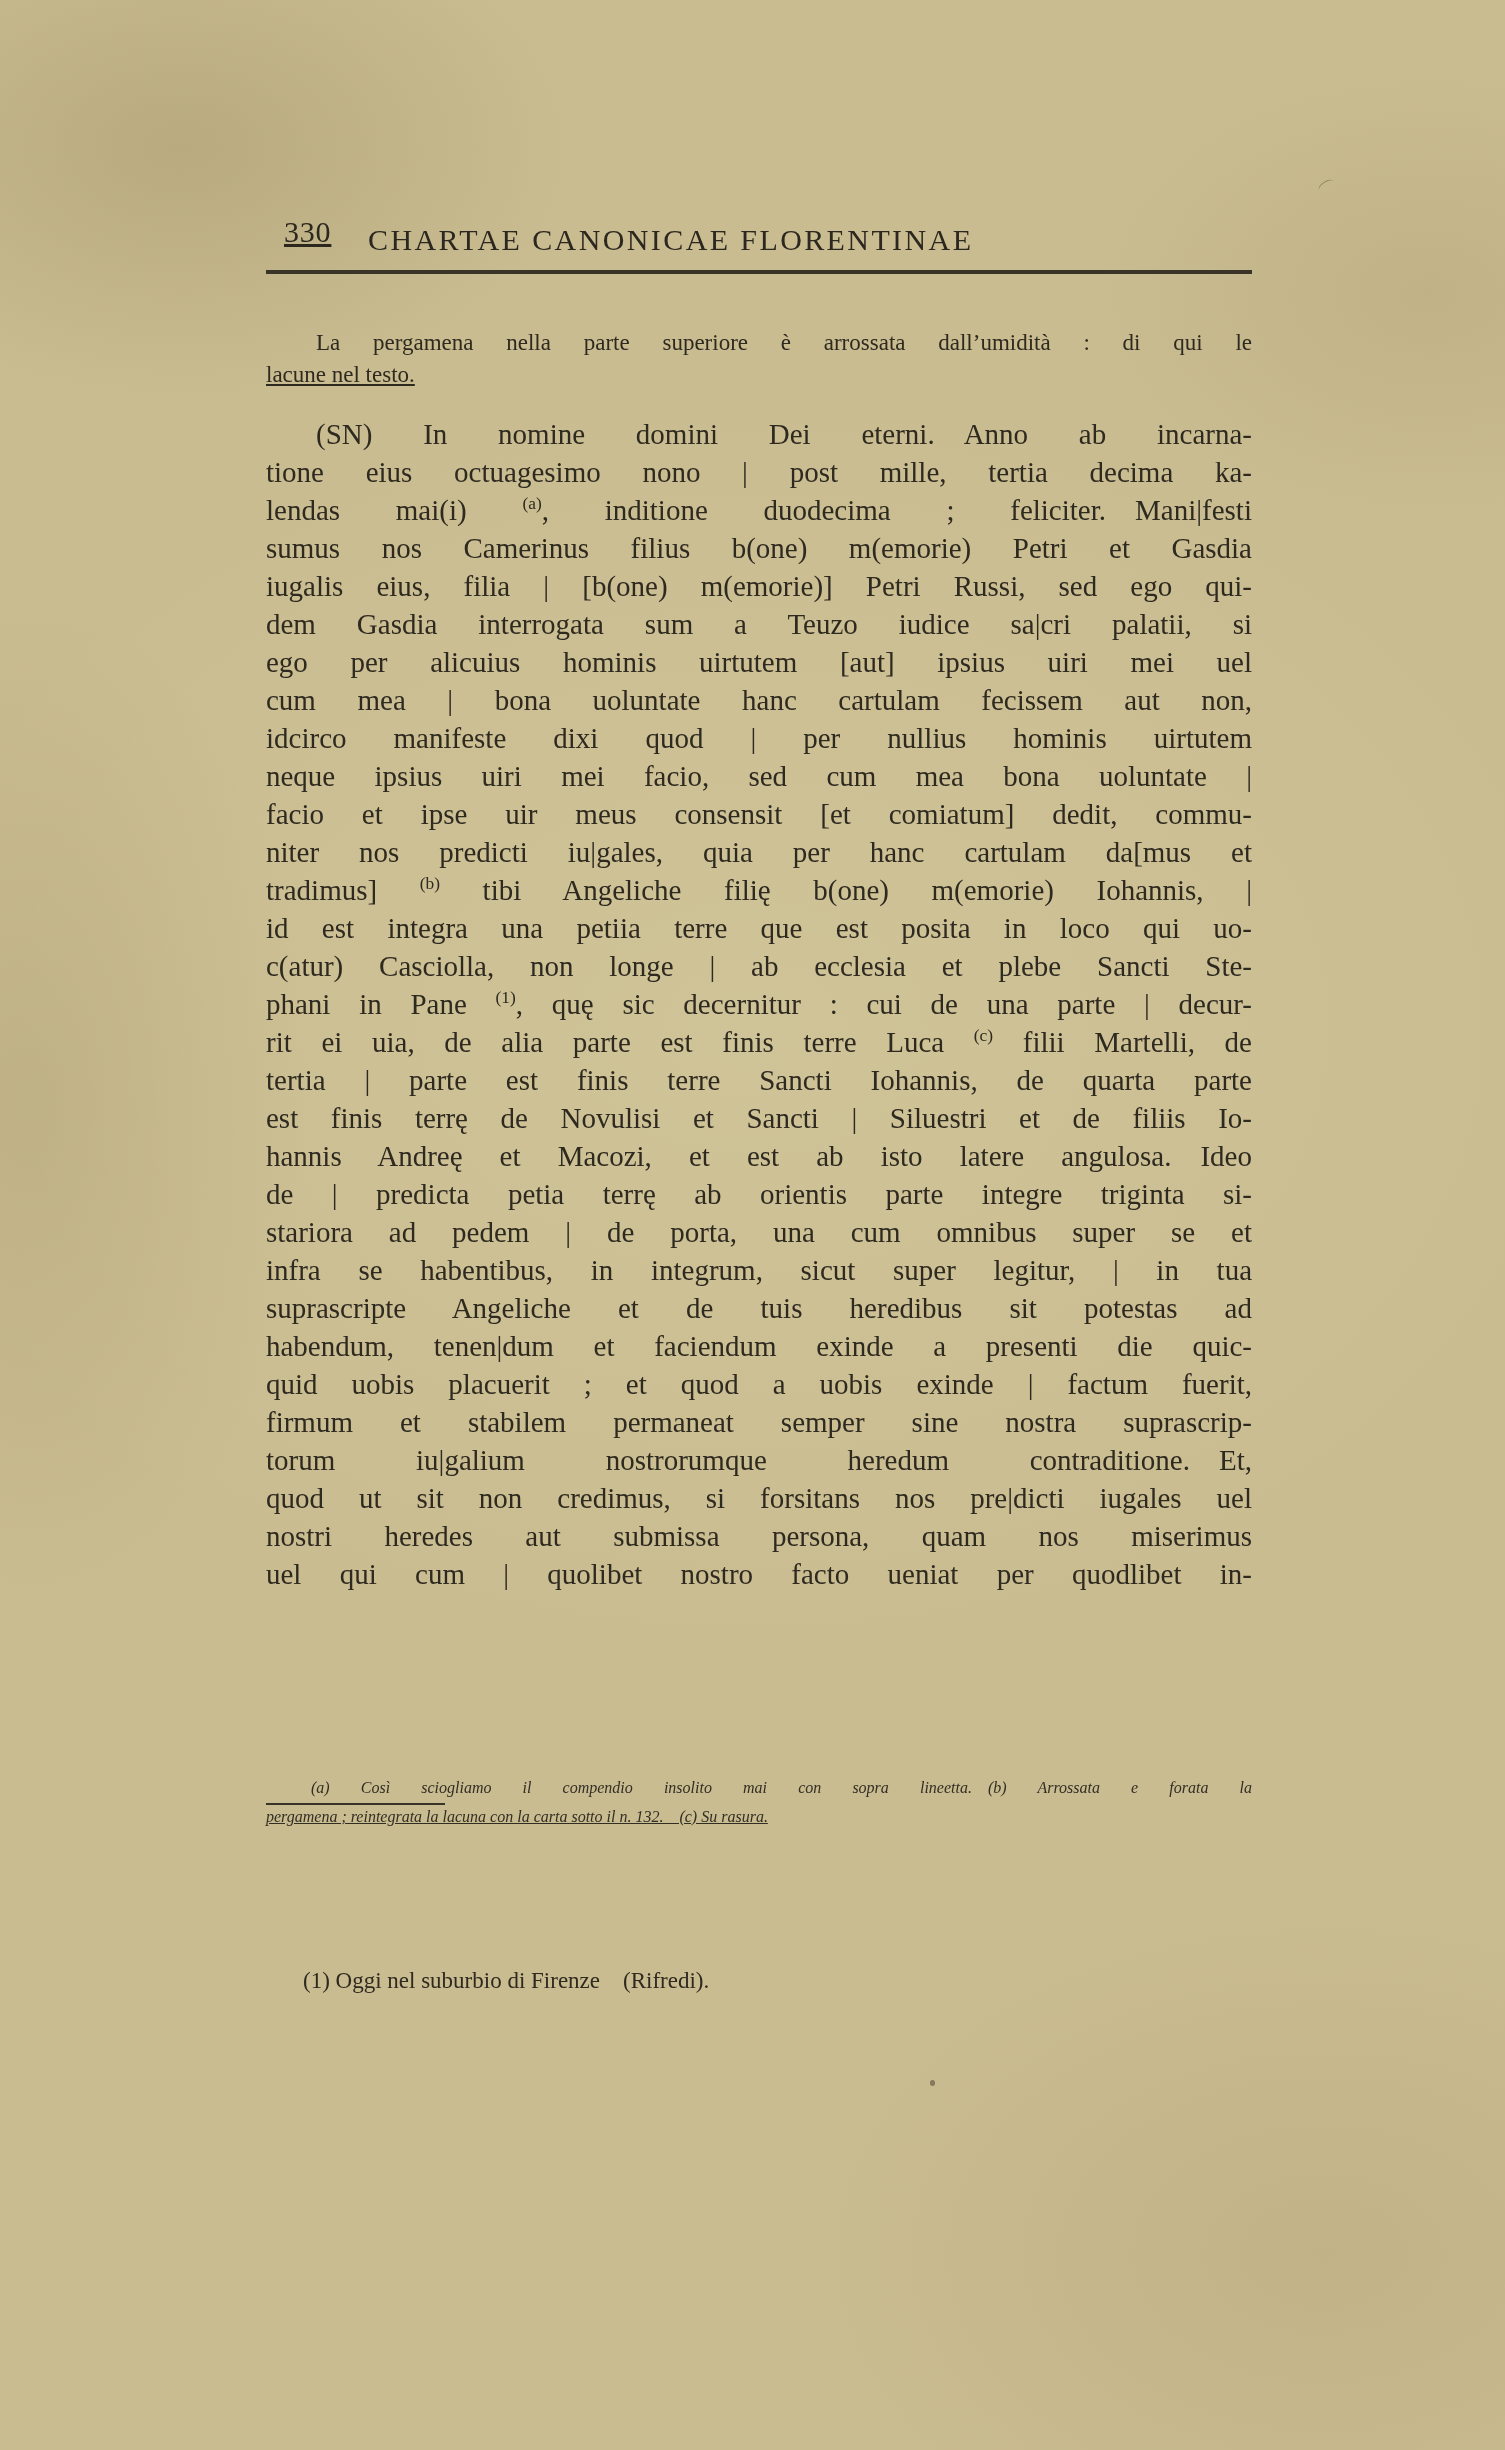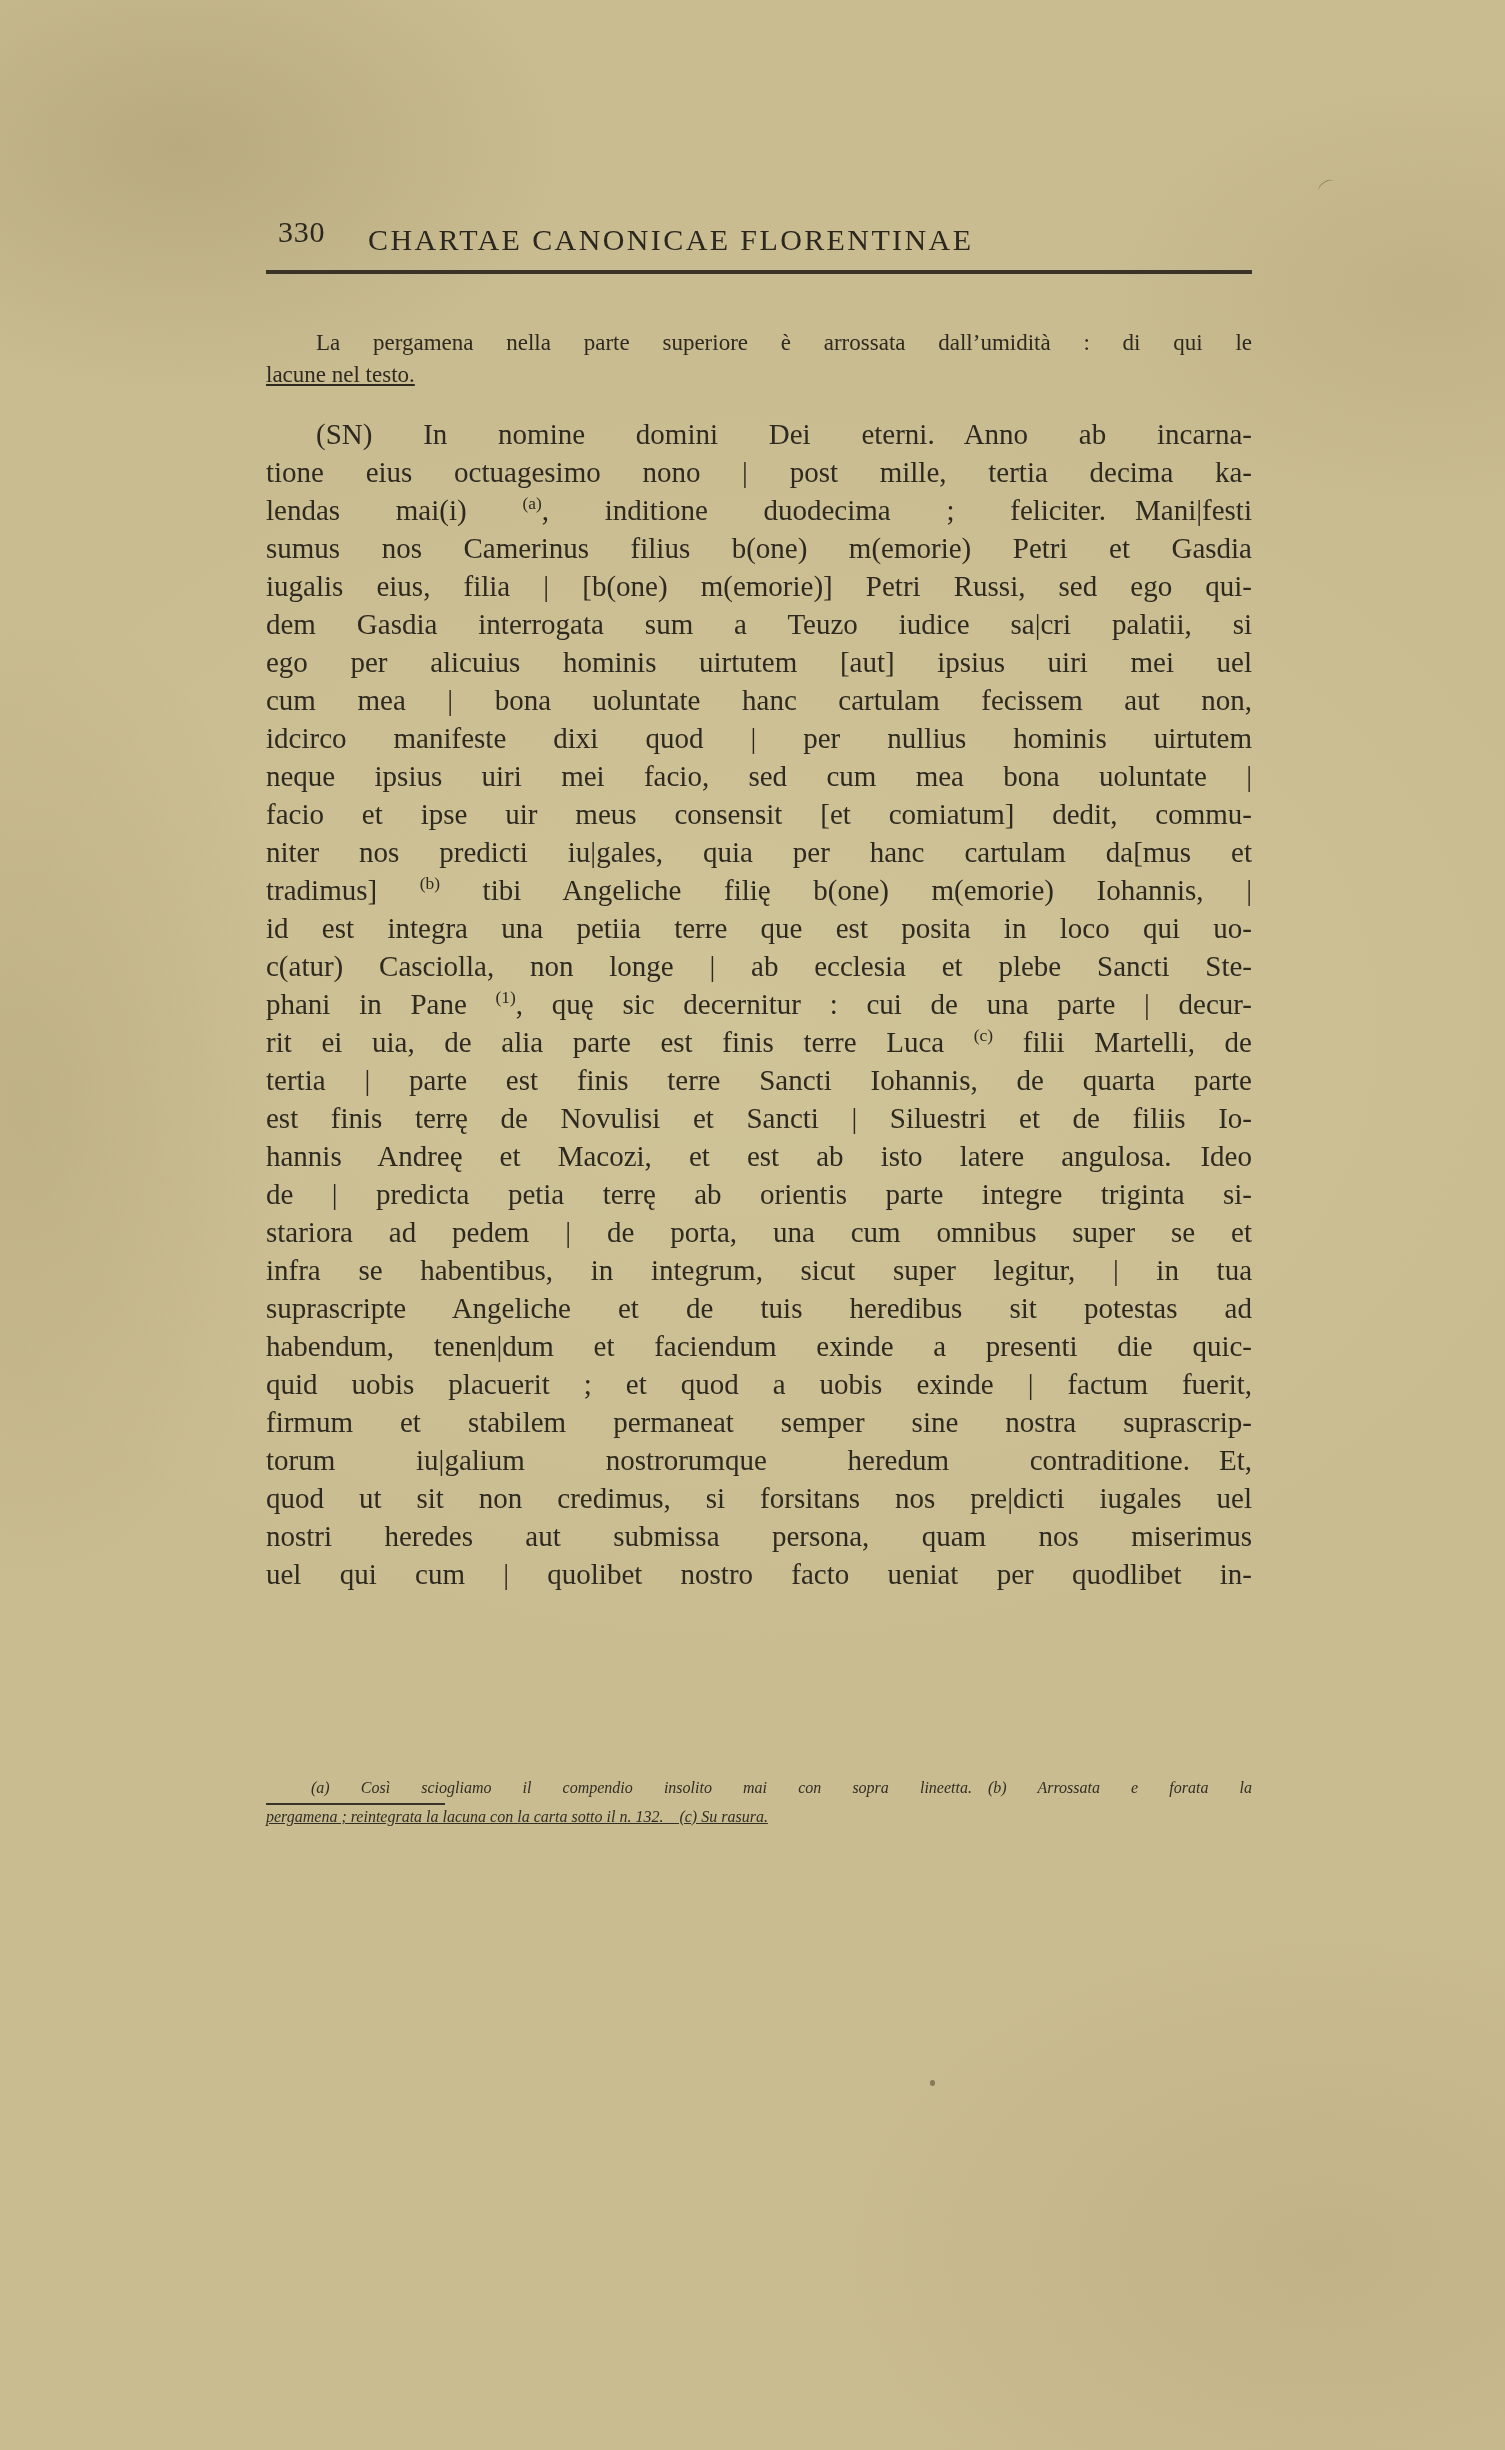--- a/index.html
+++ b/index.html
@@ -18,22 +18,22 @@
       radial-gradient(ellipse 480px 320px at 95% 12%, rgba(130,110,70,0.12), transparent 70%),
       radial-gradient(ellipse 721px 480px at 88% 92%, rgba(135,115,72,0.12), transparent 72%),
       radial-gradient(ellipse 1201px 881px at 50% 42%, rgba(255,246,212,0.12), transparent 75%),
       #c9bc90;
   }
 
   .column { position: absolute; left: 266px; width: 986px; }
 
   .header { top: 215px; height: 38px; }
   .page-number {
-    position: absolute; left: 12px; top: 0;
-    font-size: 30px; letter-spacing: 0.8px; color: #2c2820;
+    position: absolute; left: 18px; top: 0;
+    font-size: 30px; letter-spacing: 0.8px; color: #2c2820; text-decoration: underline;
   }
   .running-title {
     position: absolute; left: 102px; top: 8px;
     font-size: 30px; letter-spacing: 2.4px; color: #2c2820;
     white-space: nowrap;
   }
   .header-rule {
     position: absolute; left: 266px; top: 270px;
     width: 986px; height: 4px; background: #3a3428;
   }
@@ -138,18 +138,19 @@
       <div class="tline">uel qui cum | quolibet nostro facto ueniat per quodlibet in-</div>
     </section>
 
   <div class="footnote-rule"></div>
 
   <section class="column apparatus">
       <div class="tline indent">(a) Così sciogliamo il compendio insolito mai con sopra lineetta. (b) Arrossata e forata la</div>
       <div class="tline noj">pergamena ; reintegrata la lacuna con la carta sotto il n. 132. (c) Su rasura.</div>
     </section>
 
+  <p class="column note1">(1) Oggi nel suburbio di Firenze (Rifredi).</p>
 
   <div class="scan-mark"></div>
   <div class="scan-dot"></div>
 
 </div>
 
 
 </body></html>

